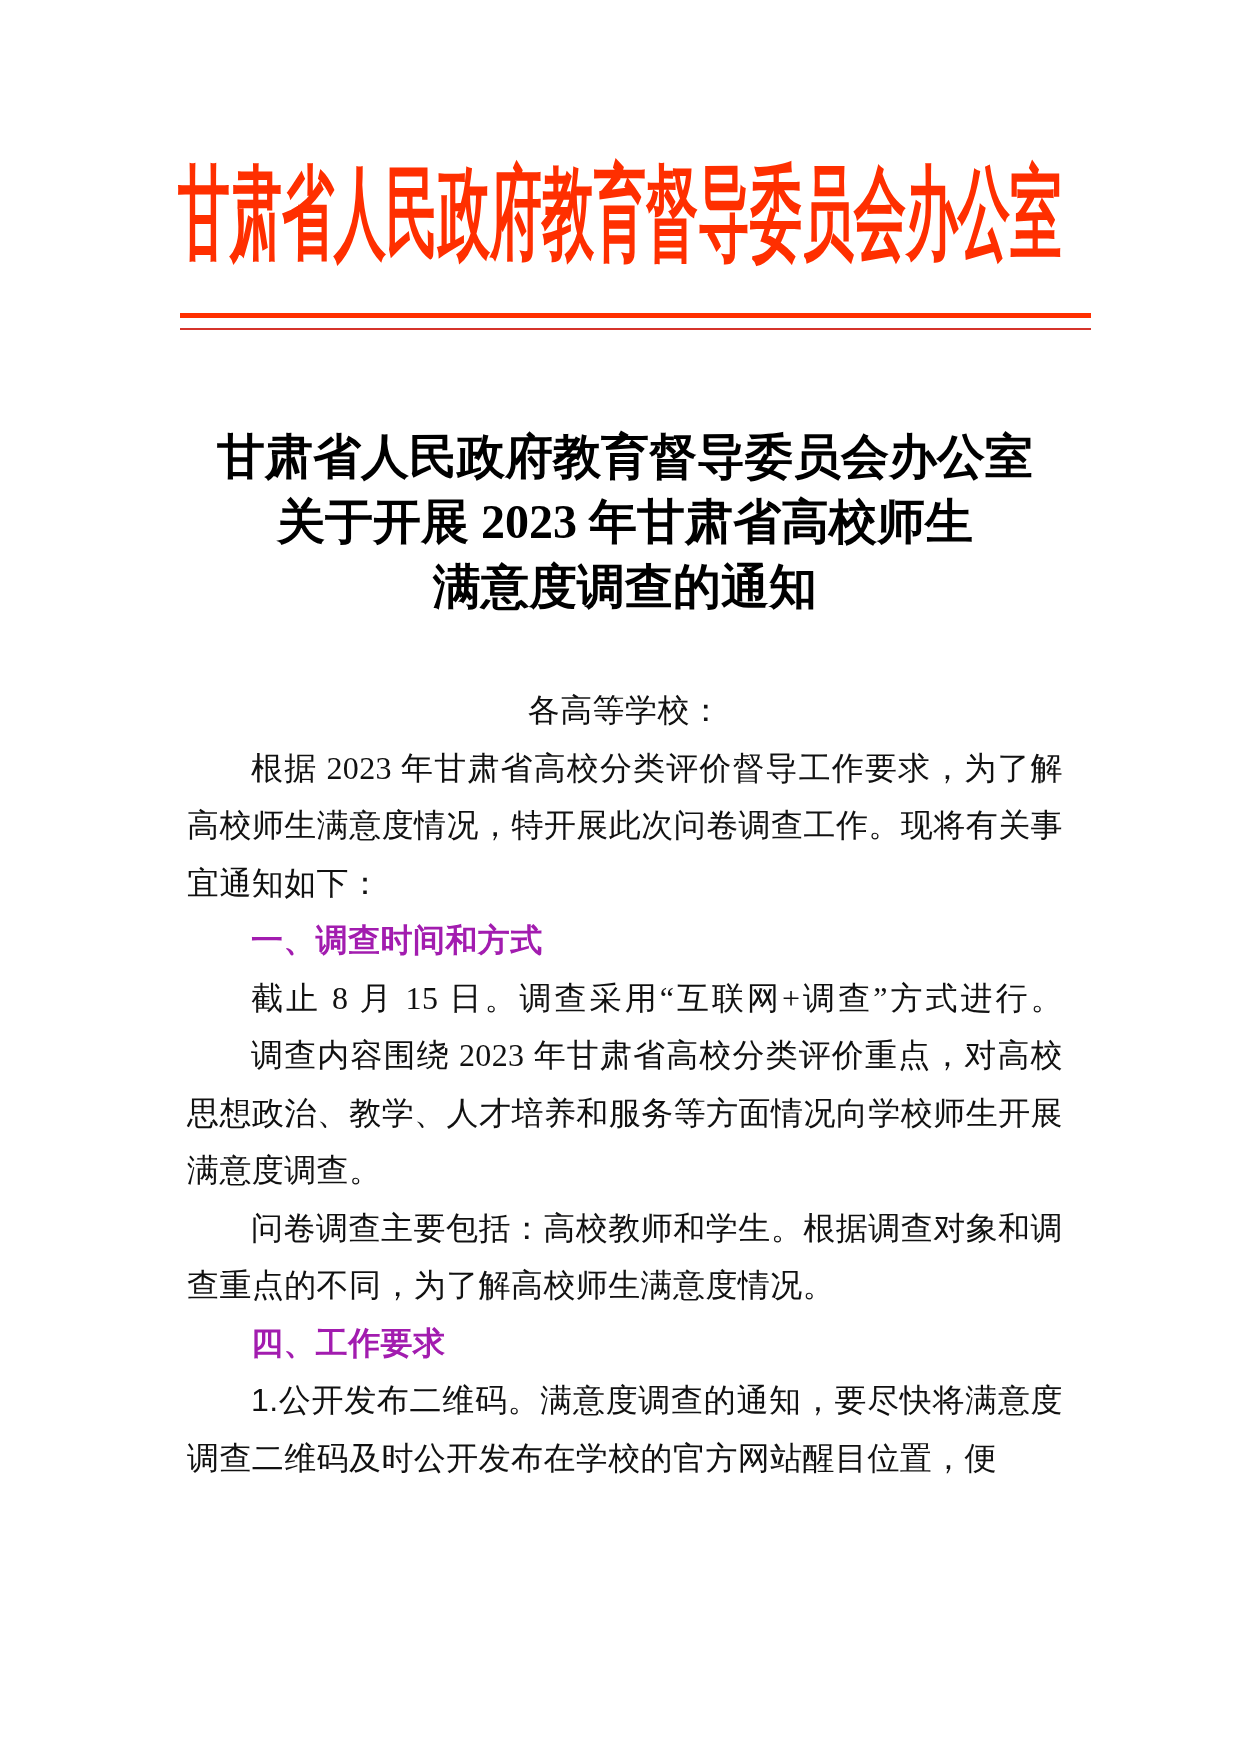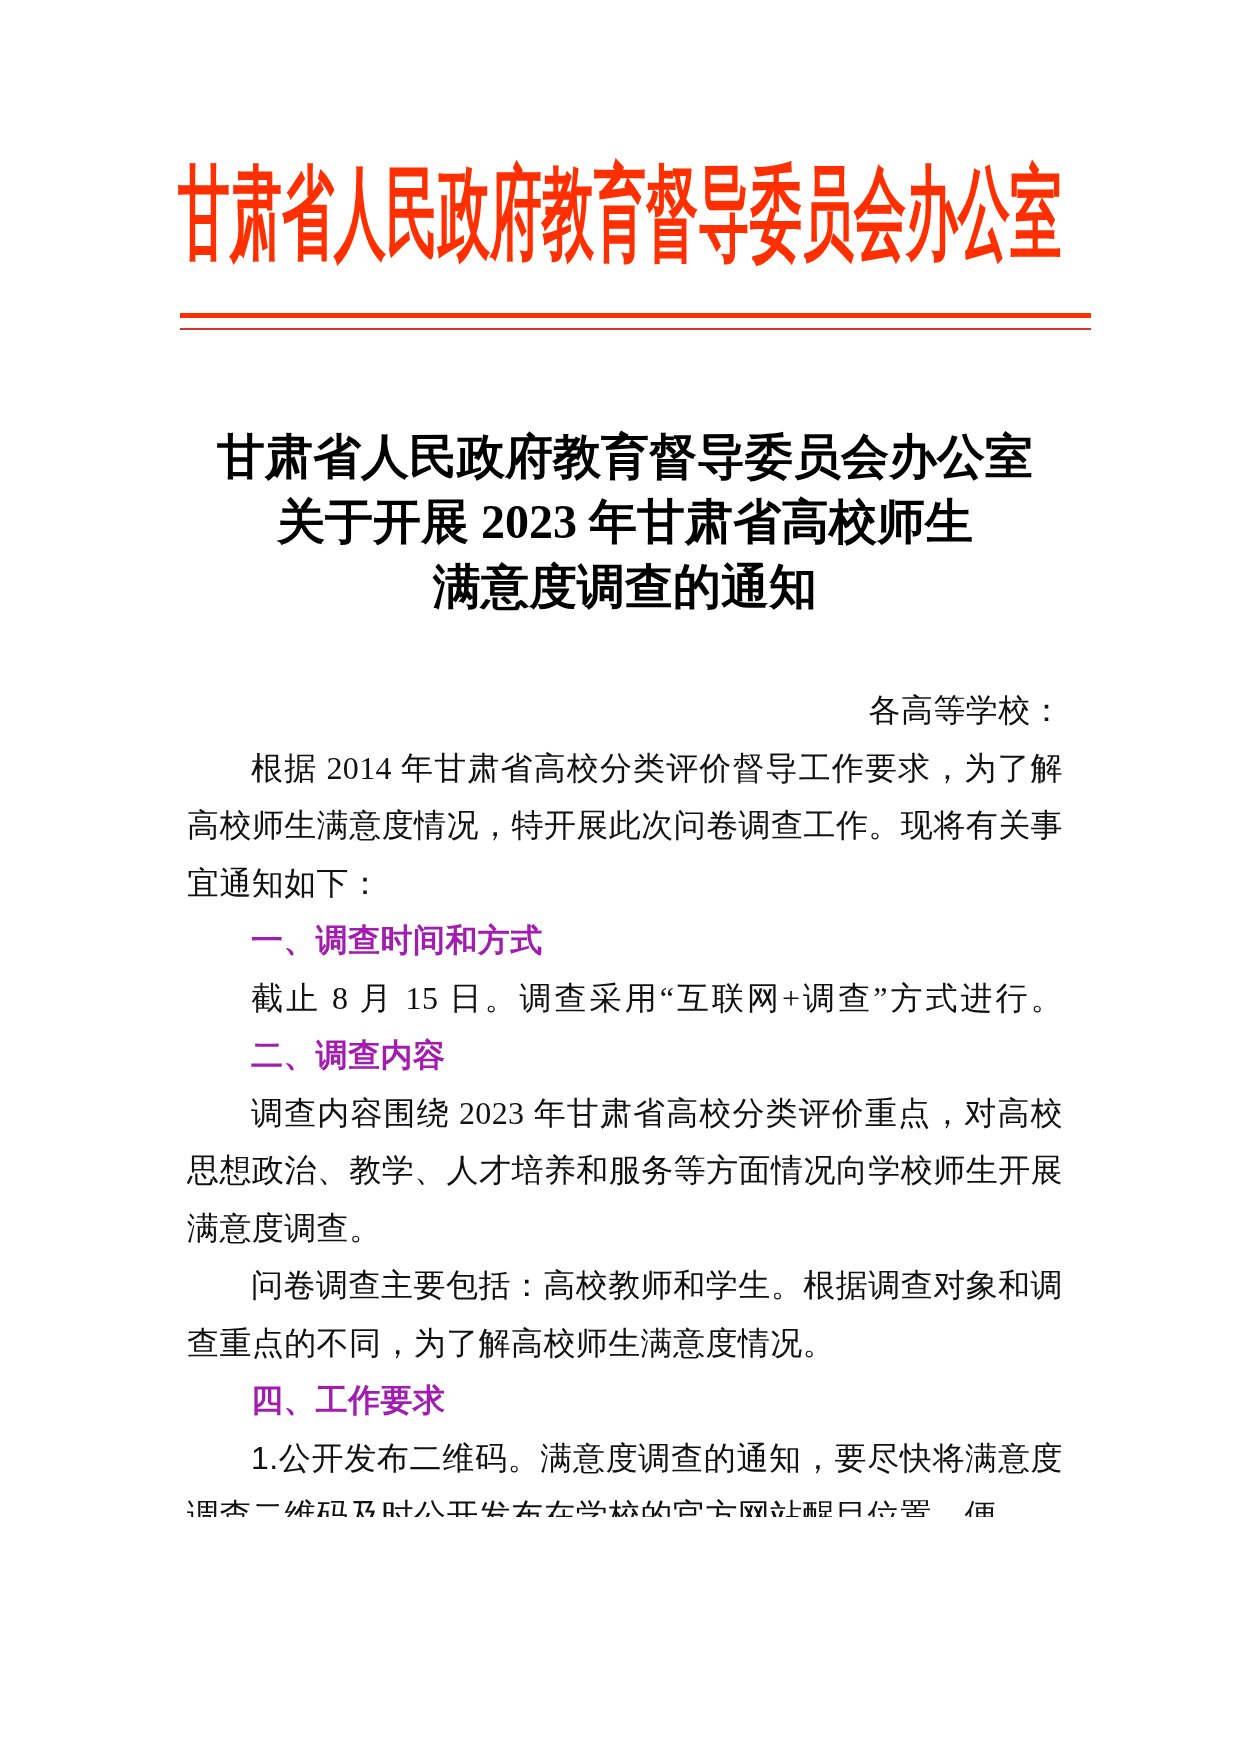--- a/index.html
+++ b/index.html
@@ -34,21 +34,21 @@
     text-align:center;font-weight:bold;color:#000;
     font-size:48px;line-height:65px;letter-spacing:0px;
   }
   .doc-title .tline{display:block;}
   
   .doc-body{
     position:absolute;top:682px;left:187px;width:876px;
     font-size:32px;line-height:57.5px;letter-spacing:0.4px;
   }
   .doc-body p{margin:0;}
-  .salutation{text-align:right;}
+  .salutation{text-align:center;}
   .para{text-align:justify;text-indent:2em;}
   .para.stretch{text-align-last:justify;}
   .heading{
     text-indent:2em;font-weight:bold;color:#a21caf;
     font-family:"Liberation Sans","DejaVu Sans",sans-serif;
   }
   .bold-lead{
     font-weight:normal;
     font-family:"Liberation Sans","DejaVu Sans",sans-serif;
   }
@@ -70,24 +70,23 @@
   <div class="rule-thin"></div>
 
   <div class="doc-title">
     <span class="tline">甘肃省人民政府教育督导委员会办公室</span>
     <span class="tline">关于开展 2023 年甘肃省高校师生</span>
     <span class="tline">满意度调查的通知</span>
   </div>
 
   <div class="doc-body">
     <p class="salutation">各高等学校：</p>
-    <p class="para">根据 2014 年甘肃省高校分类评价督导工作要求，为了解高校师生满意度情况，特开展此次问卷调查工作。现将有关事宜通知如下：</p>
+    <p class="para">根据 2023 年甘肃省高校分类评价督导工作要求，为了解高校师生满意度情况，特开展此次问卷调查工作。现将有关事宜通知如下：</p>
     <p class="heading">一、调查时间和方式</p>
     <p class="para stretch">截止 8 月 15 日。调查采用“互联网+调查”方式进行。</p>
-    <p class="heading">二、调查内容</p>
     <p class="para">调查内容围绕 2023 年甘肃省高校分类评价重点，对高校思想政治、教学、人才培养和服务等方面情况向学校师生开展满意度调查。</p>
     <p class="para">问卷调查主要包括：高校教师和学生。根据调查对象和调查重点的不同，为了解高校师生满意度情况。</p>
     <p class="heading">四、工作要求</p>
     <p class="para"><span class="bold-lead">1.公开发布二维码。</span><span>满意度调查的通知，要尽快将满意度调查二维码及时公开发布在学校的官方网站醒目位置，便</span></p>
   </div>
 
   <div class="page-number">- 1 -</div>
 
 </div>
 

